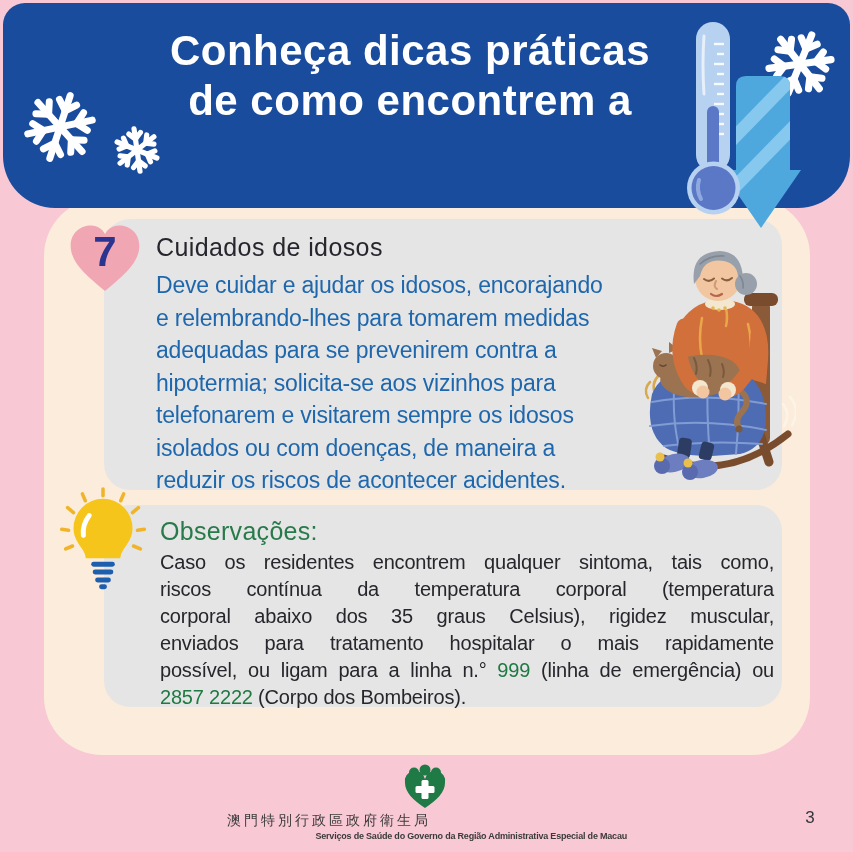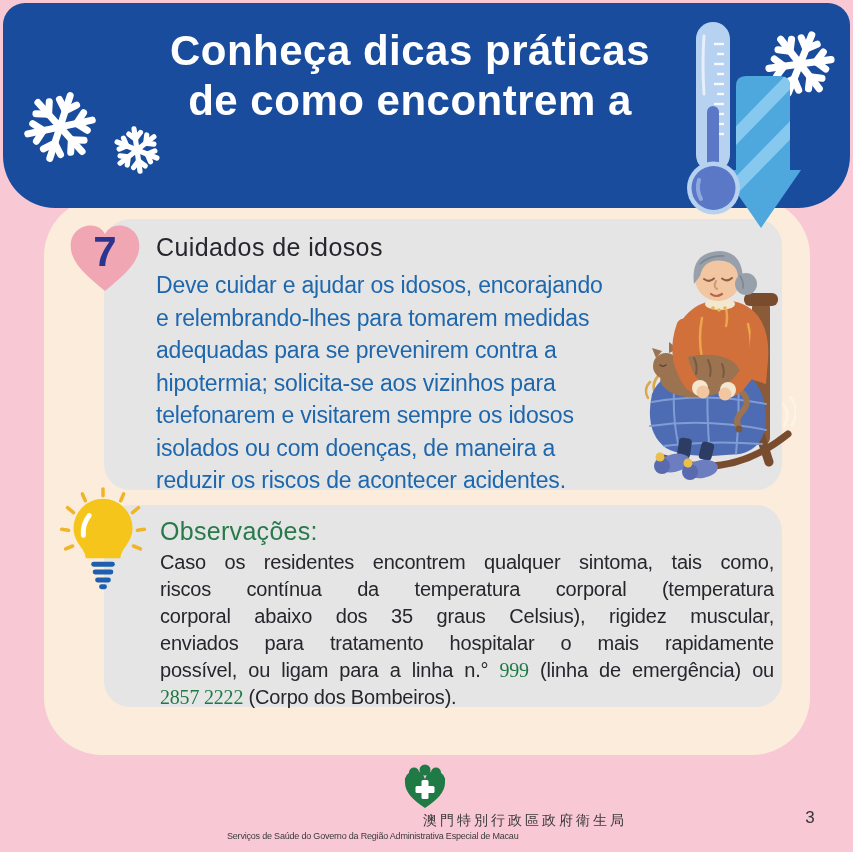--- a/index.html
+++ b/index.html
@@ -46,46 +46,46 @@
   }
   .obs-heading{
     left:56px;top:12px;color:#287a4b;font-size:25px;letter-spacing:0.3px;
   }
   .obs-body{
     left:56px;top:44px;width:614px;
     color:#26262c;font-size:20px;line-height:27px;letter-spacing:-0.2px;
   }
   .obs-line{text-align:justify;text-align-last:justify;}
   .obs-line.last{text-align:right;text-align-last:left;}
-  .num-green{color:#1e7a43;font-family:Liberation Serif, serif;}
+  .num-green{color:#1e7a43;}
 
   
   .heart-badge{left:66px;top:222px;width:78px;height:74px;z-index:3;}
   .heart-badge .num{
     position:absolute;left:0;top:6px;width:78px;text-align:center;
     color:#2b3590;font-size:42px;font-weight:bold;
   }
   
   .bulb{left:58px;top:486px;width:92px;height:120px;z-index:3;}
 
   
   .thermo{left:684px;top:22px;width:120px;height:214px;z-index:3;}
 
   
   .woman{left:636px;top:242px;width:160px;height:240px;z-index:3;}
 
   
   .footer-logo{left:401px;top:764px;width:48px;height:46px;z-index:2;}
   .footer-cn{
-    left:227px;top:812px;width:400px;text-align:right;
+    left:227px;top:812px;width:400px;text-align:left;
     color:#3b3b3b;font-size:14px;letter-spacing:3px;z-index:2;
   }
   .footer-pt{
-    left:227px;top:831px;width:400px;text-align:left;
-    color:#3b3b3b;font-size:9px;font-weight:normal;letter-spacing:-0.2px;z-index:2;
+    left:227px;top:831px;width:400px;text-align:right;
+    color:#3b3b3b;font-size:9px;font-weight:bold;letter-spacing:-0.2px;z-index:2;
   }
   .page-num{
     left:790px;top:808px;width:40px;text-align:center;
     color:#33373b;font-size:17px;z-index:2;
   }
 </style>
 </head>
 <body>
 
 <svg width="0" height="0" style="position:absolute" aria-hidden="true">

